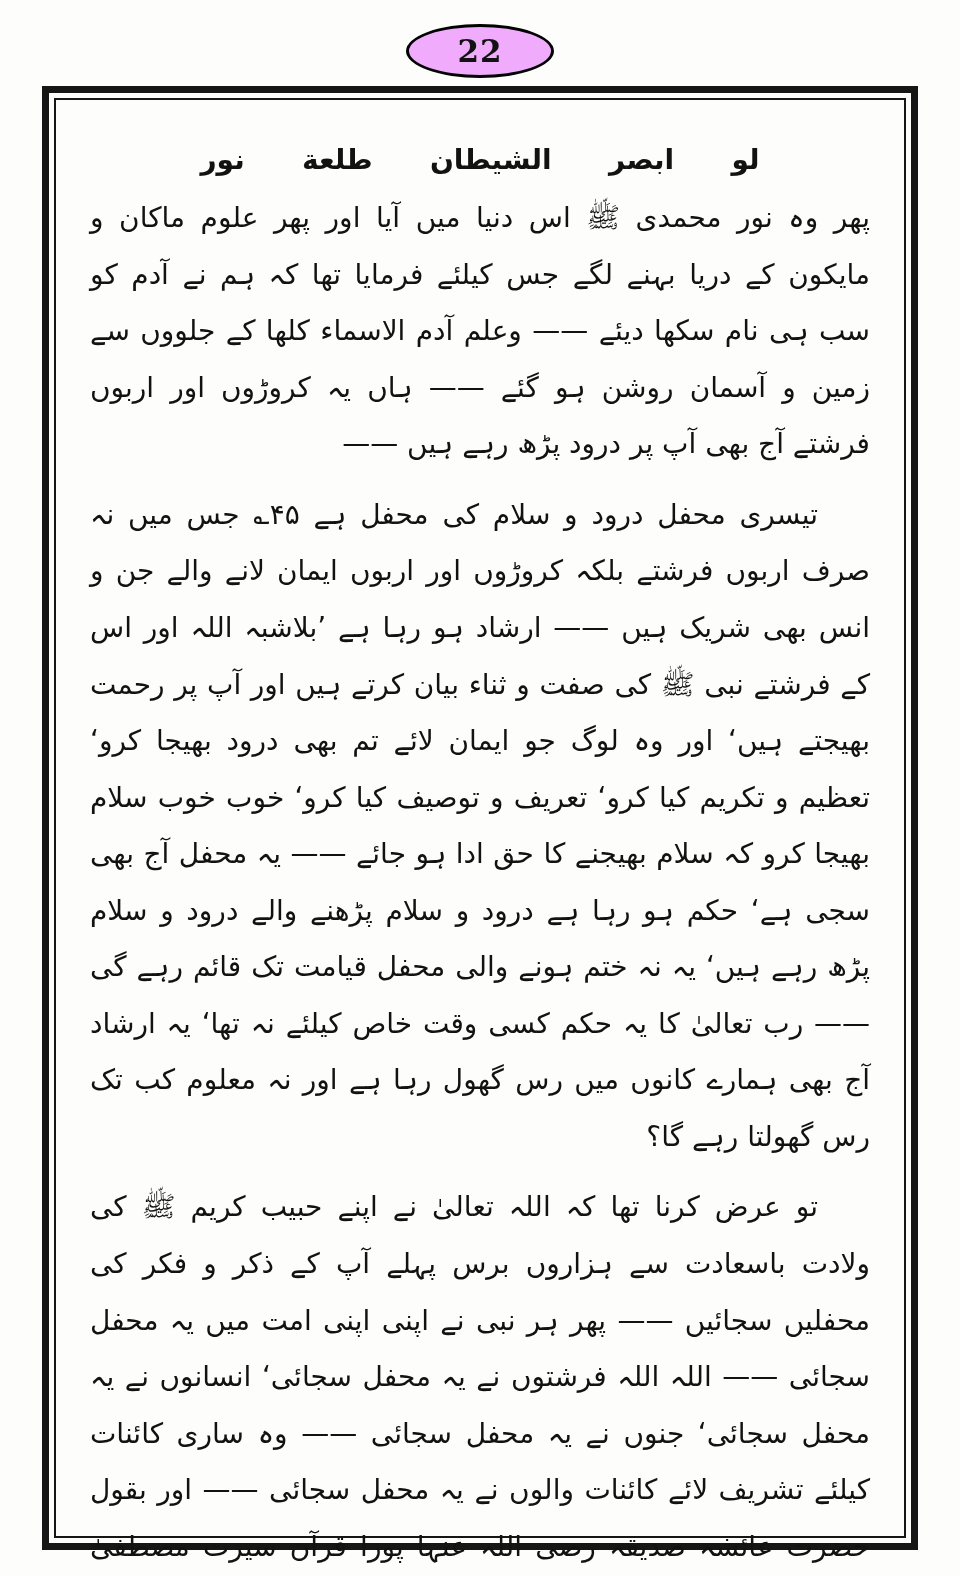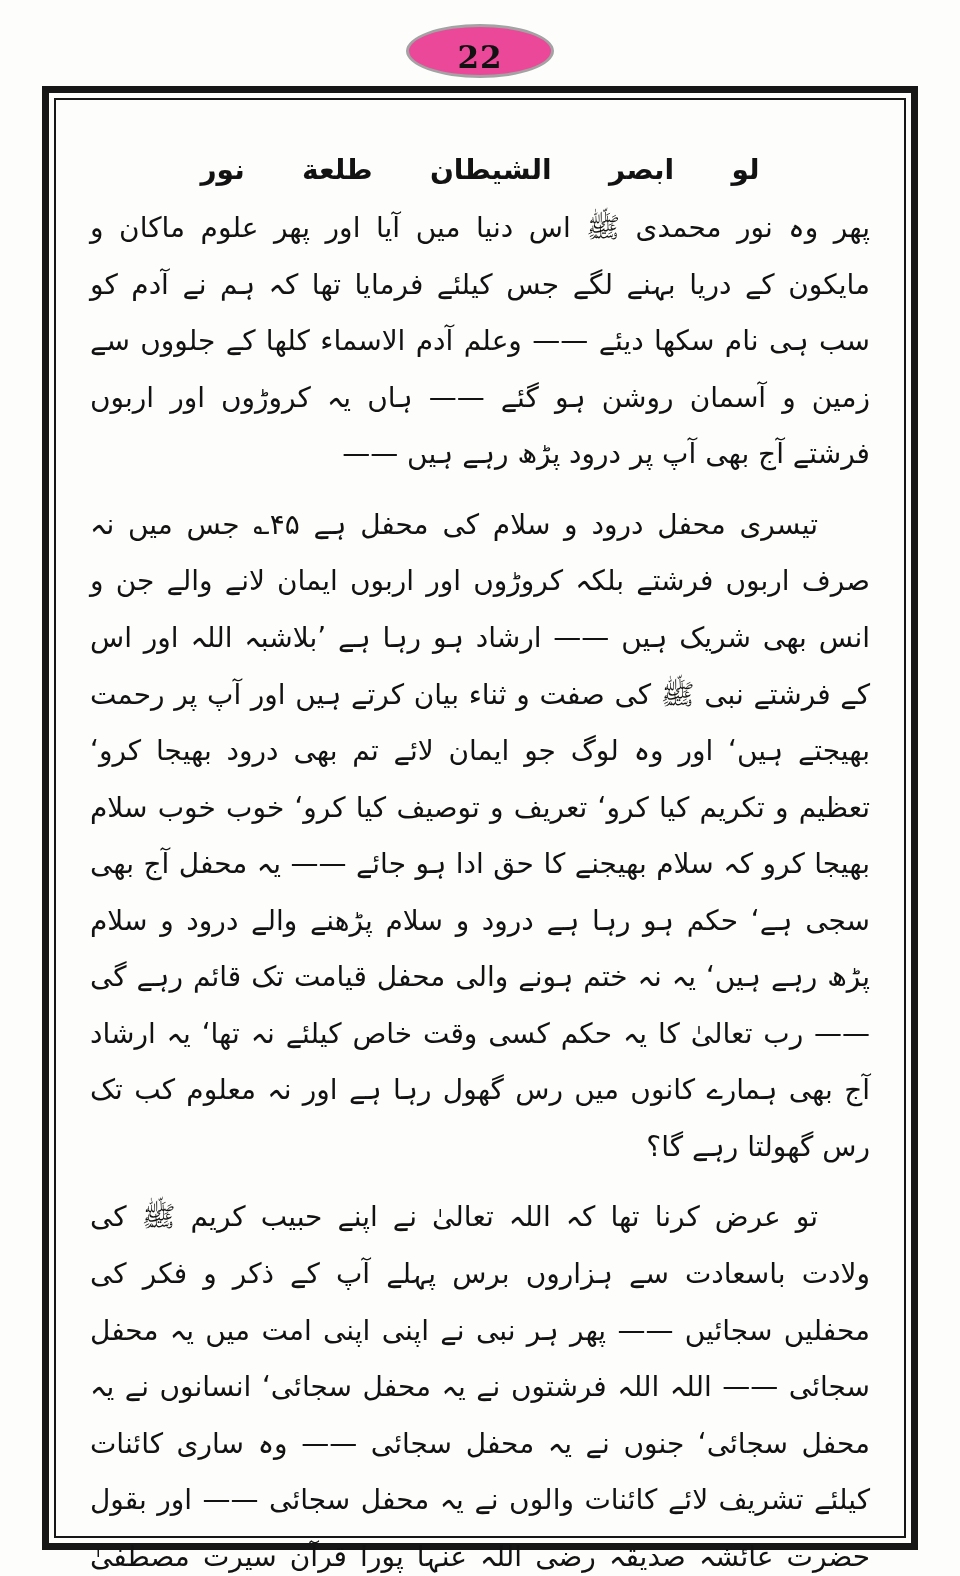--- a/index.html
+++ b/index.html
@@ -8,27 +8,27 @@
     height: 1576px;
     background: #fdfdfb;
     font-family: "DejaVu Sans", sans-serif;
     color: #121212;
     position: relative;
     overflow: hidden;
   }
   .page-number-oval {
     width: 148px;
     height: 54px;
-    border: 3px solid #a3a3a3;
+    border: 3px solid #000000;
     border-radius: 50% / 50%;
     margin: 24px auto 6px auto;
     display: flex;
-    align-items: flex-end;
+    align-items: center;
     justify-content: center;
-    background: #ec4899;
+    background: #f0abfc;
   }
   .page-number-text {
     font-family: "DejaVu Serif", serif;
     font-weight: bold;
     font-size: 31px;
     letter-spacing: 1px;
   }
   .frame-outer {
     position: absolute;
     left: 42px;
@@ -36,21 +36,21 @@
     top: 86px;
     bottom: 26px;
     border: 7px solid #161616;
     padding: 5px;
     background: #fdfdfb;
   }
   .frame-inner {
     width: 100%;
     height: 100%;
     border: 2px solid #161616;
-    padding: 40px 34px 20px 34px;
+    padding: 30px 34px 20px 34px;
     direction: rtl;
     display: flex;
     flex-direction: column;
   }
   .verse-line {
     text-align: center;
     font-size: 28px;
     font-weight: bold;
     line-height: 2.15;
     word-spacing: 1.7em;

